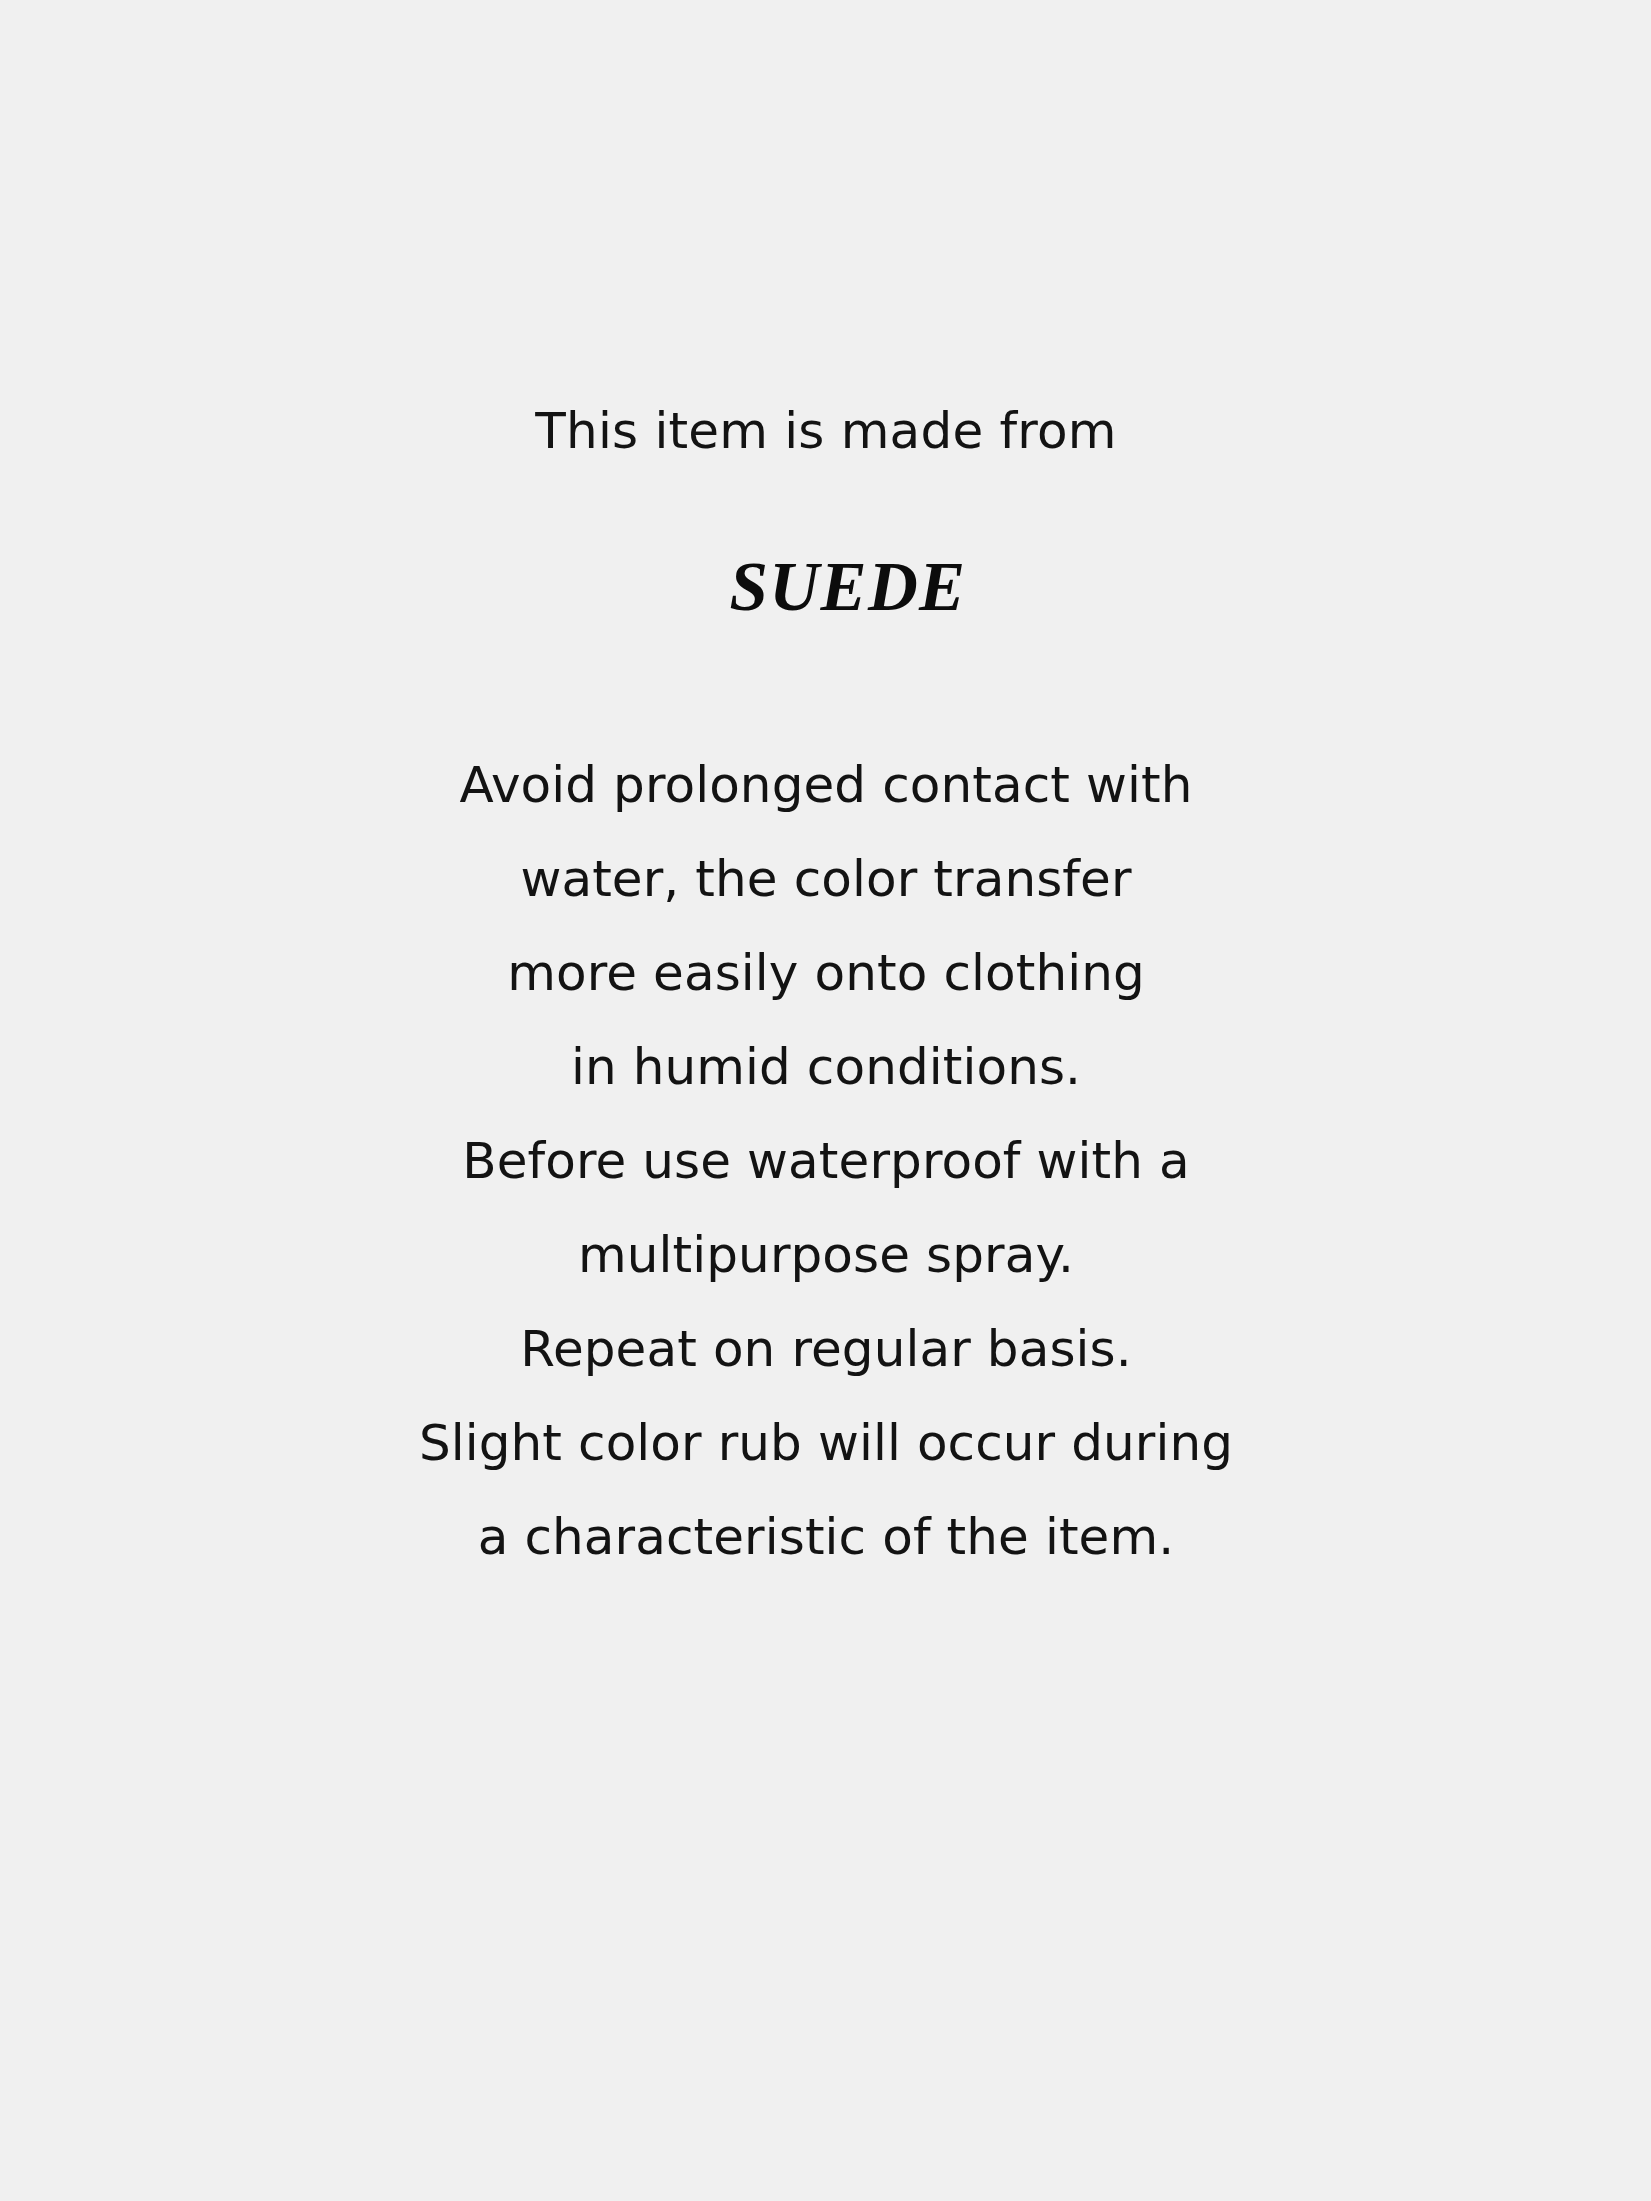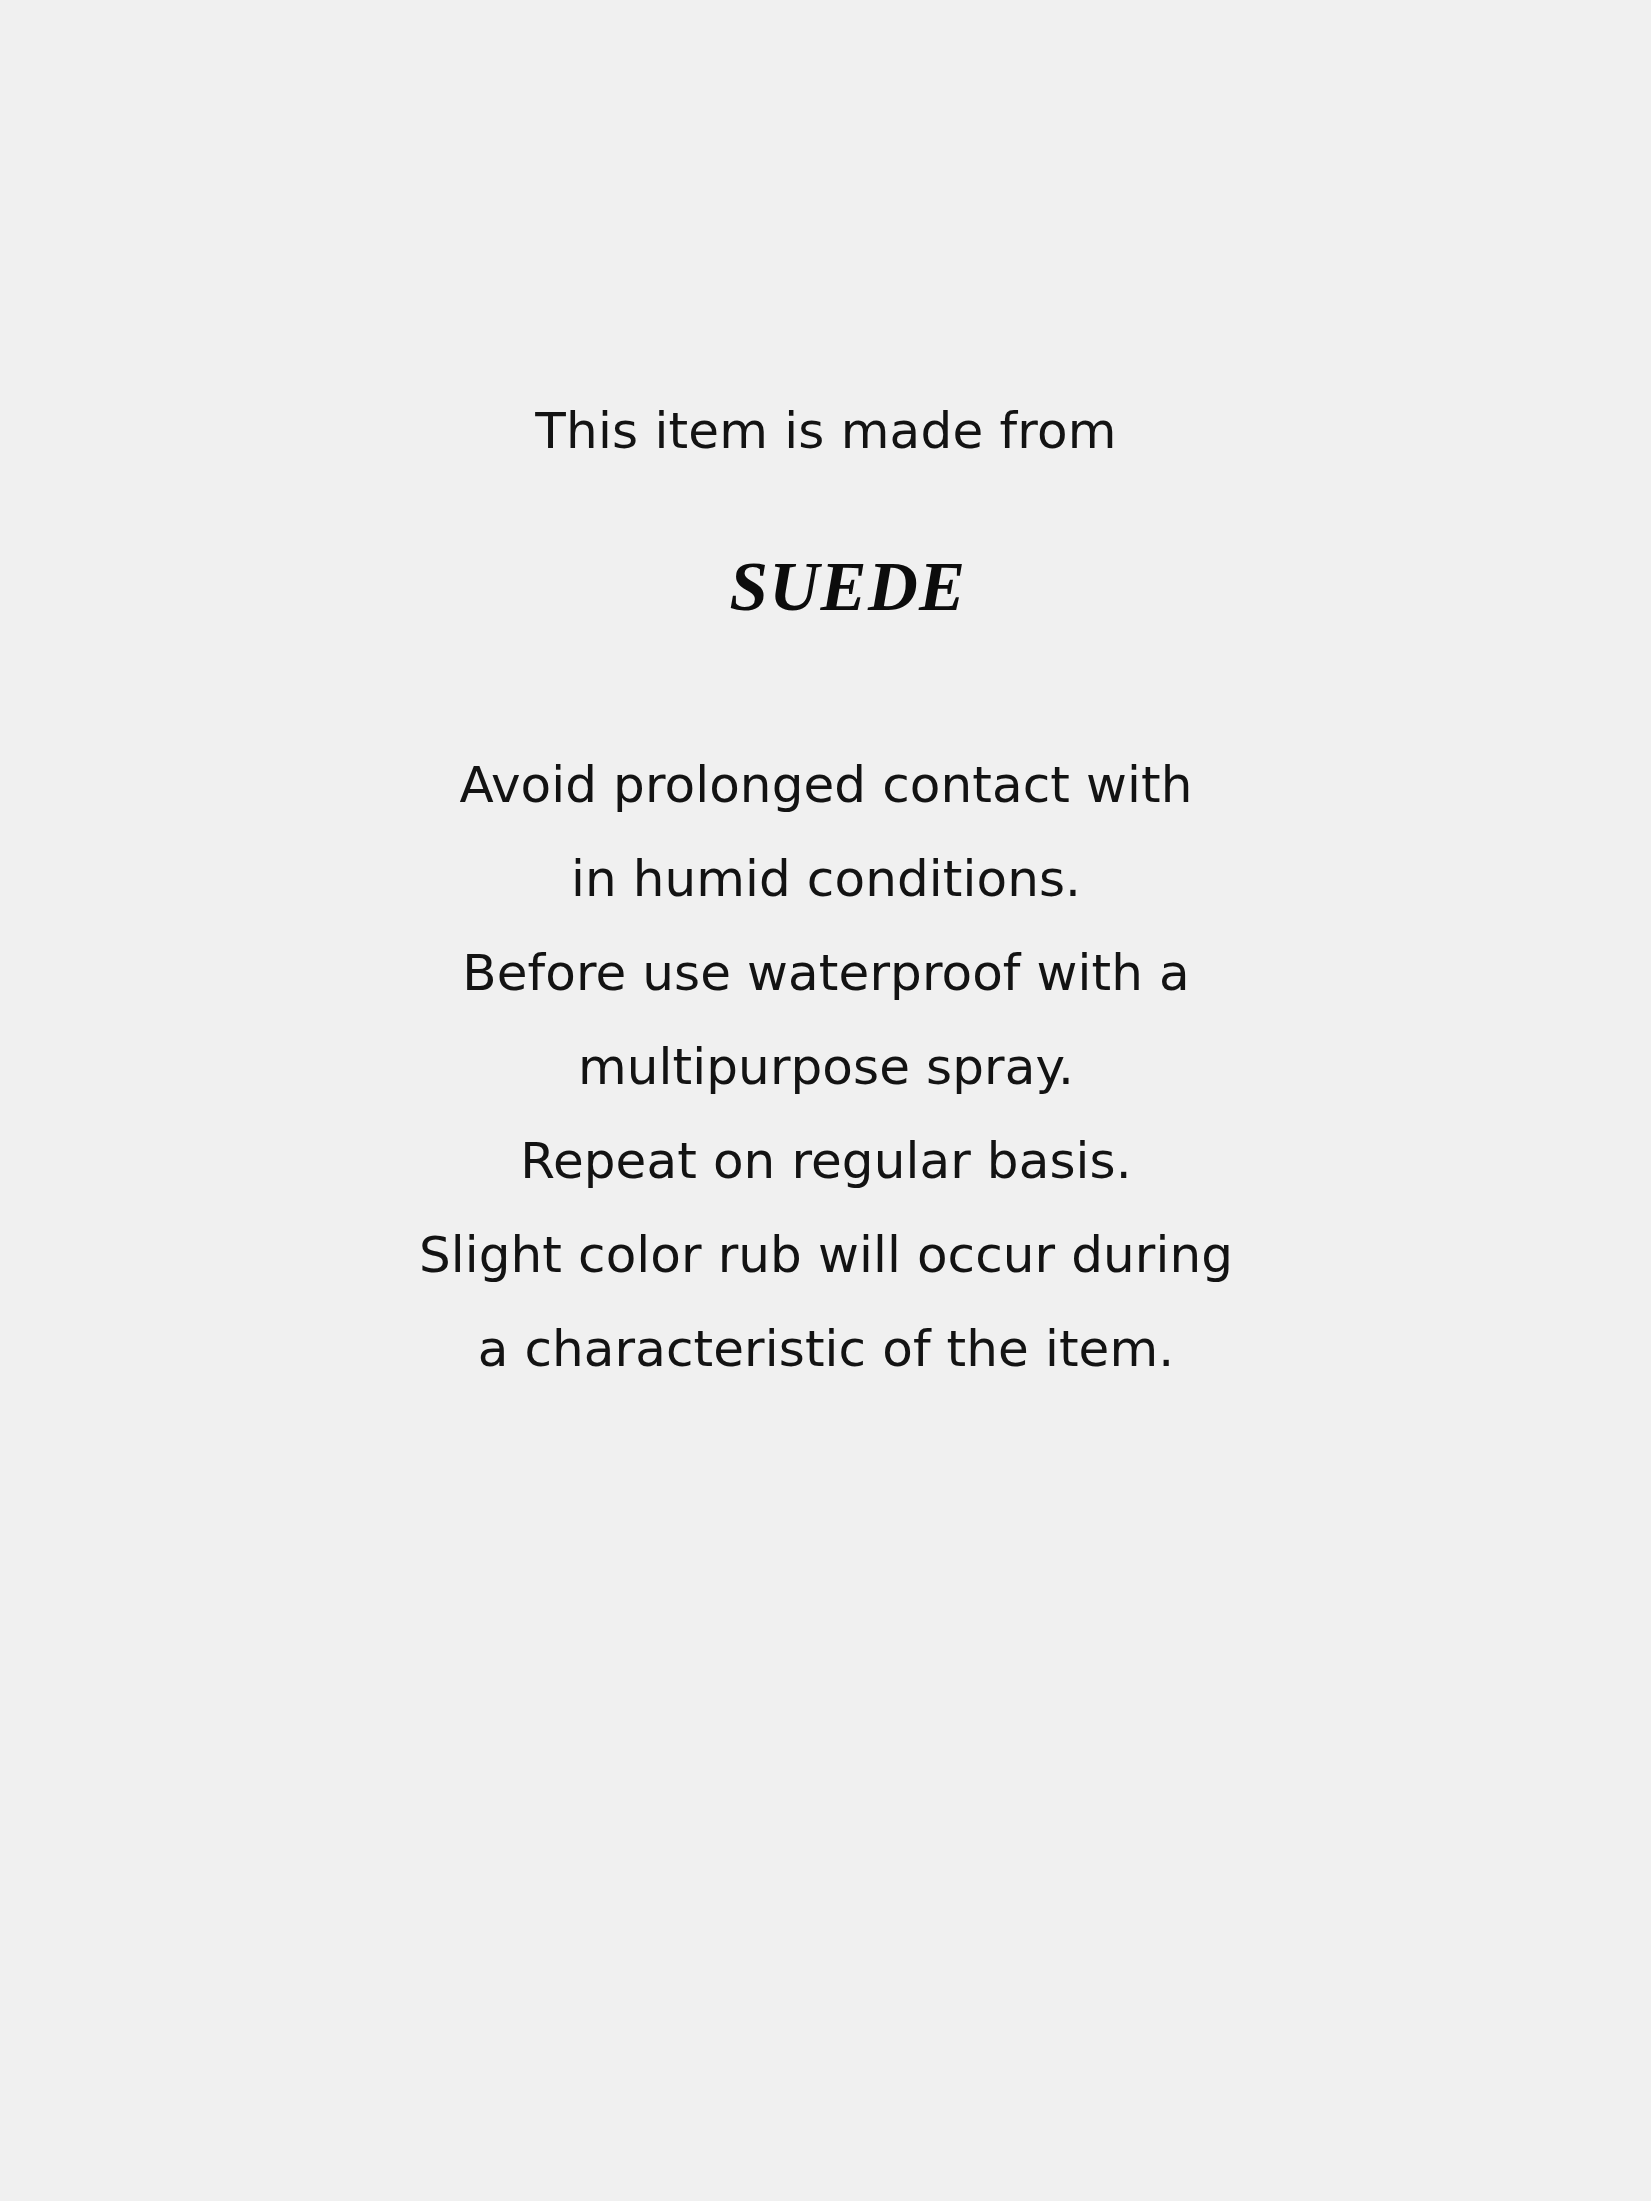--- a/index.html
+++ b/index.html
@@ -68,20 +68,22 @@
 
 <div class="page">
   <div class="content">
 
     <p class="intro">This item is made from</p>
 
     <p class="material">SUEDE</p>
 
     <div class="care">
       <span class="care-line">Avoid prolonged contact with</span>
+      <span class="care-line">water, the color transfer</span>
+      <span class="care-line">more easily onto clothing</span>
       <span class="care-line">in humid conditions.</span>
       <span class="care-line">Before use waterproof with a</span>
       <span class="care-line">multipurpose spray.</span>
       <span class="care-line">Repeat on regular basis.</span>
       <span class="care-line">Slight color rub will occur during</span>
       <span class="care-line">a characteristic of the item.</span>
     </div>
 
   </div>
 </div>

